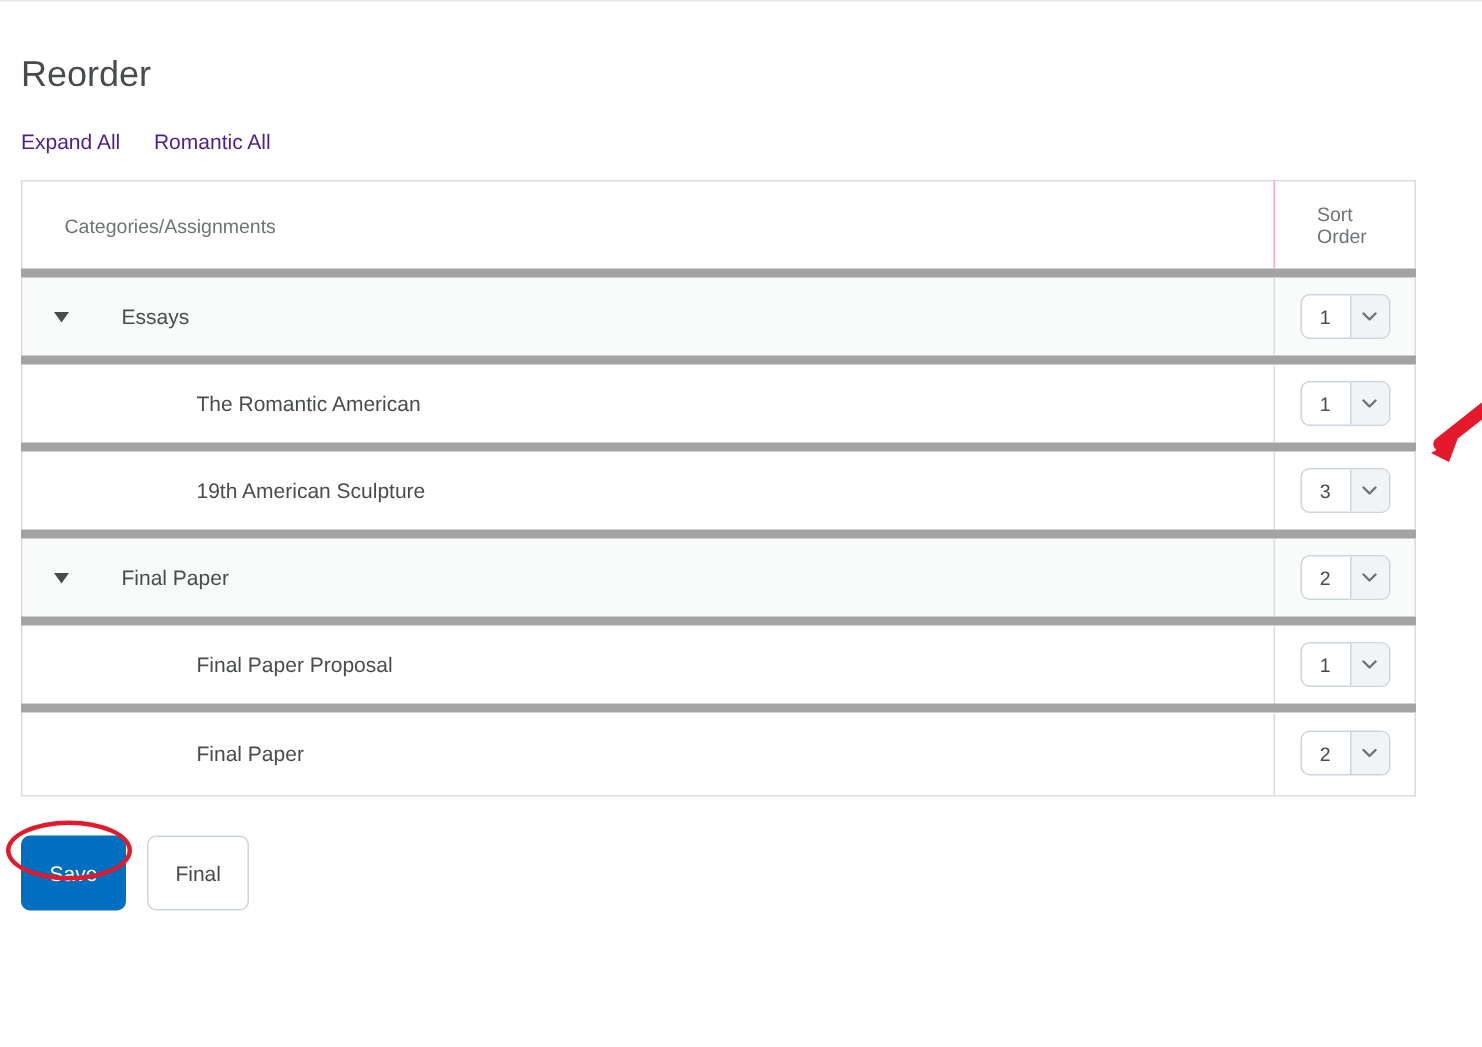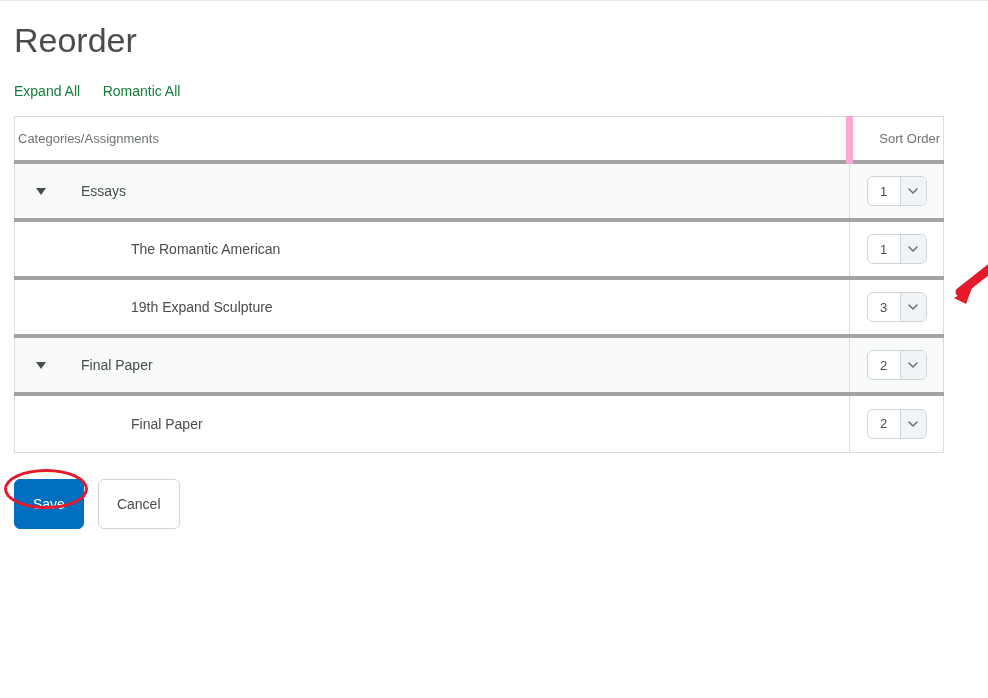--- a/index.html
+++ b/index.html
@@ -8,61 +8,61 @@
     font-family: -apple-system, BlinkMacSystemFont, "Segoe UI", Arial, sans-serif;
     background: #ffffff;
     color: #494c4e;
     width: 988px;
   }
   .page {
     padding: 14px 14px 20px 14px;
     border-top: 1px solid #e3e9ef;
   }
   h1.page-title {
-    font-size: 34px;
+    font-size: 24px;
     font-weight: 400;
     color: #494c4e;
-    margin: 6px 0 22px 0;
+    margin: 21px 0 22px 0;
   }
   .link-row {
     margin-bottom: 16px;
   }
   .link {
-    color: #15803d;
+    color: #4c1d95;
     font-size: 14px;
     text-decoration: none;
     margin-right: 18px;
     cursor: pointer;
   }
   table.reorder {
     width: 930px;
     border-collapse: collapse;
     border: 1px solid #d9dde2;
     table-layout: fixed;
   }
   table.reorder th {
     font-weight: 400;
     font-size: 13px;
     color: #6e7376;
     text-align: left;
-    padding: 14px 3px;
+    padding: 14px 28px;
     border-bottom: 1px solid #d9dde2;
     background: #ffffff;
   }
   table.reorder th.sort-col {
     width: 94px;
-    border-left: 7px solid #f9a8d4;
-    text-align: right;
+    border-left: 1px solid #f9a8d4;
+    text-align: left;
   }
   table.reorder td {
     font-size: 14px;
     color: #494c4e;
     padding: 0 16px;
     height: 58px;
-    border-top: 4px solid #a3a3a3;
+    border-top: 6px solid #a3a3a3;
     vertical-align: middle;
   }
   table.reorder td.sort-cell {
     width: 94px;
     border-left: 1px solid #d9dde2;
     text-align: center;
   }
   tr.category-row td {
     background: #f9fbfb;
   }
@@ -197,21 +197,21 @@
                 <span class="val">1</span>
                 <span class="drop">
                   <svg width="10" height="8" viewBox="0 0 10 8">
                     <path d="M1 2 L5 6 L9 2" stroke="#6e7376" stroke-width="1.6" fill="none" stroke-linecap="round" stroke-linejoin="round"></path>
                   </svg>
                 </span>
               </div></td>
           </tr>
           <tr>
             <td>
-              <div class="item-inner"><span>19th Expand Sculpture</span></div>
+              <div class="item-inner"><span>19th American Sculpture</span></div>
             </td>
             <td class="sort-cell"><div class="order-select">
                 <span class="val">3</span>
                 <span class="drop">
                   <svg width="10" height="8" viewBox="0 0 10 8">
                     <path d="M1 2 L5 6 L9 2" stroke="#6e7376" stroke-width="1.6" fill="none" stroke-linecap="round" stroke-linejoin="round"></path>
                   </svg>
                 </span>
               </div></td>
           </tr>
@@ -221,20 +221,33 @@
                 <span class="caret">
                   <svg width="12" height="10" viewBox="0 0 12 10">
                     <path d="M1 2 L11 2 L6 9 Z" fill="#494c4e"></path>
                   </svg>
                 </span>
                 <span>Final Paper</span>
               </div>
             </td>
             <td class="sort-cell"><div class="order-select">
                 <span class="val">2</span>
+                <span class="drop">
+                  <svg width="10" height="8" viewBox="0 0 10 8">
+                    <path d="M1 2 L5 6 L9 2" stroke="#6e7376" stroke-width="1.6" fill="none" stroke-linecap="round" stroke-linejoin="round"></path>
+                  </svg>
+                </span>
+              </div></td>
+          </tr>
+          <tr>
+            <td>
+              <div class="item-inner"><span>Final Paper Proposal</span></div>
+            </td>
+            <td class="sort-cell"><div class="order-select">
+                <span class="val">1</span>
                 <span class="drop">
                   <svg width="10" height="8" viewBox="0 0 10 8">
                     <path d="M1 2 L5 6 L9 2" stroke="#6e7376" stroke-width="1.6" fill="none" stroke-linecap="round" stroke-linejoin="round"></path>
                   </svg>
                 </span>
               </div></td>
           </tr>
           <tr>
             <td>
               <div class="item-inner"><span>Final Paper</span></div>
@@ -255,16 +268,16 @@
       <svg width="50" height="48" viewBox="0 0 50 48">
         <path d="M46 4 L8 34" stroke="#e4192b" stroke-width="9" stroke-linecap="round" fill="none"></path>
         <path d="M2 40 L20 30 L14 46 Z" fill="#e4192b"></path>
       </svg>
     </div>
   </div>
 
   <div class="actions">
     <div class="anno-circle"></div>
     <button class="btn btn-primary">Save</button>
-    <button class="btn btn-secondary">Cancel</button>
+    <button class="btn btn-secondary">Final</button>
   </div>
 
 </div>
 
 </body></html>

